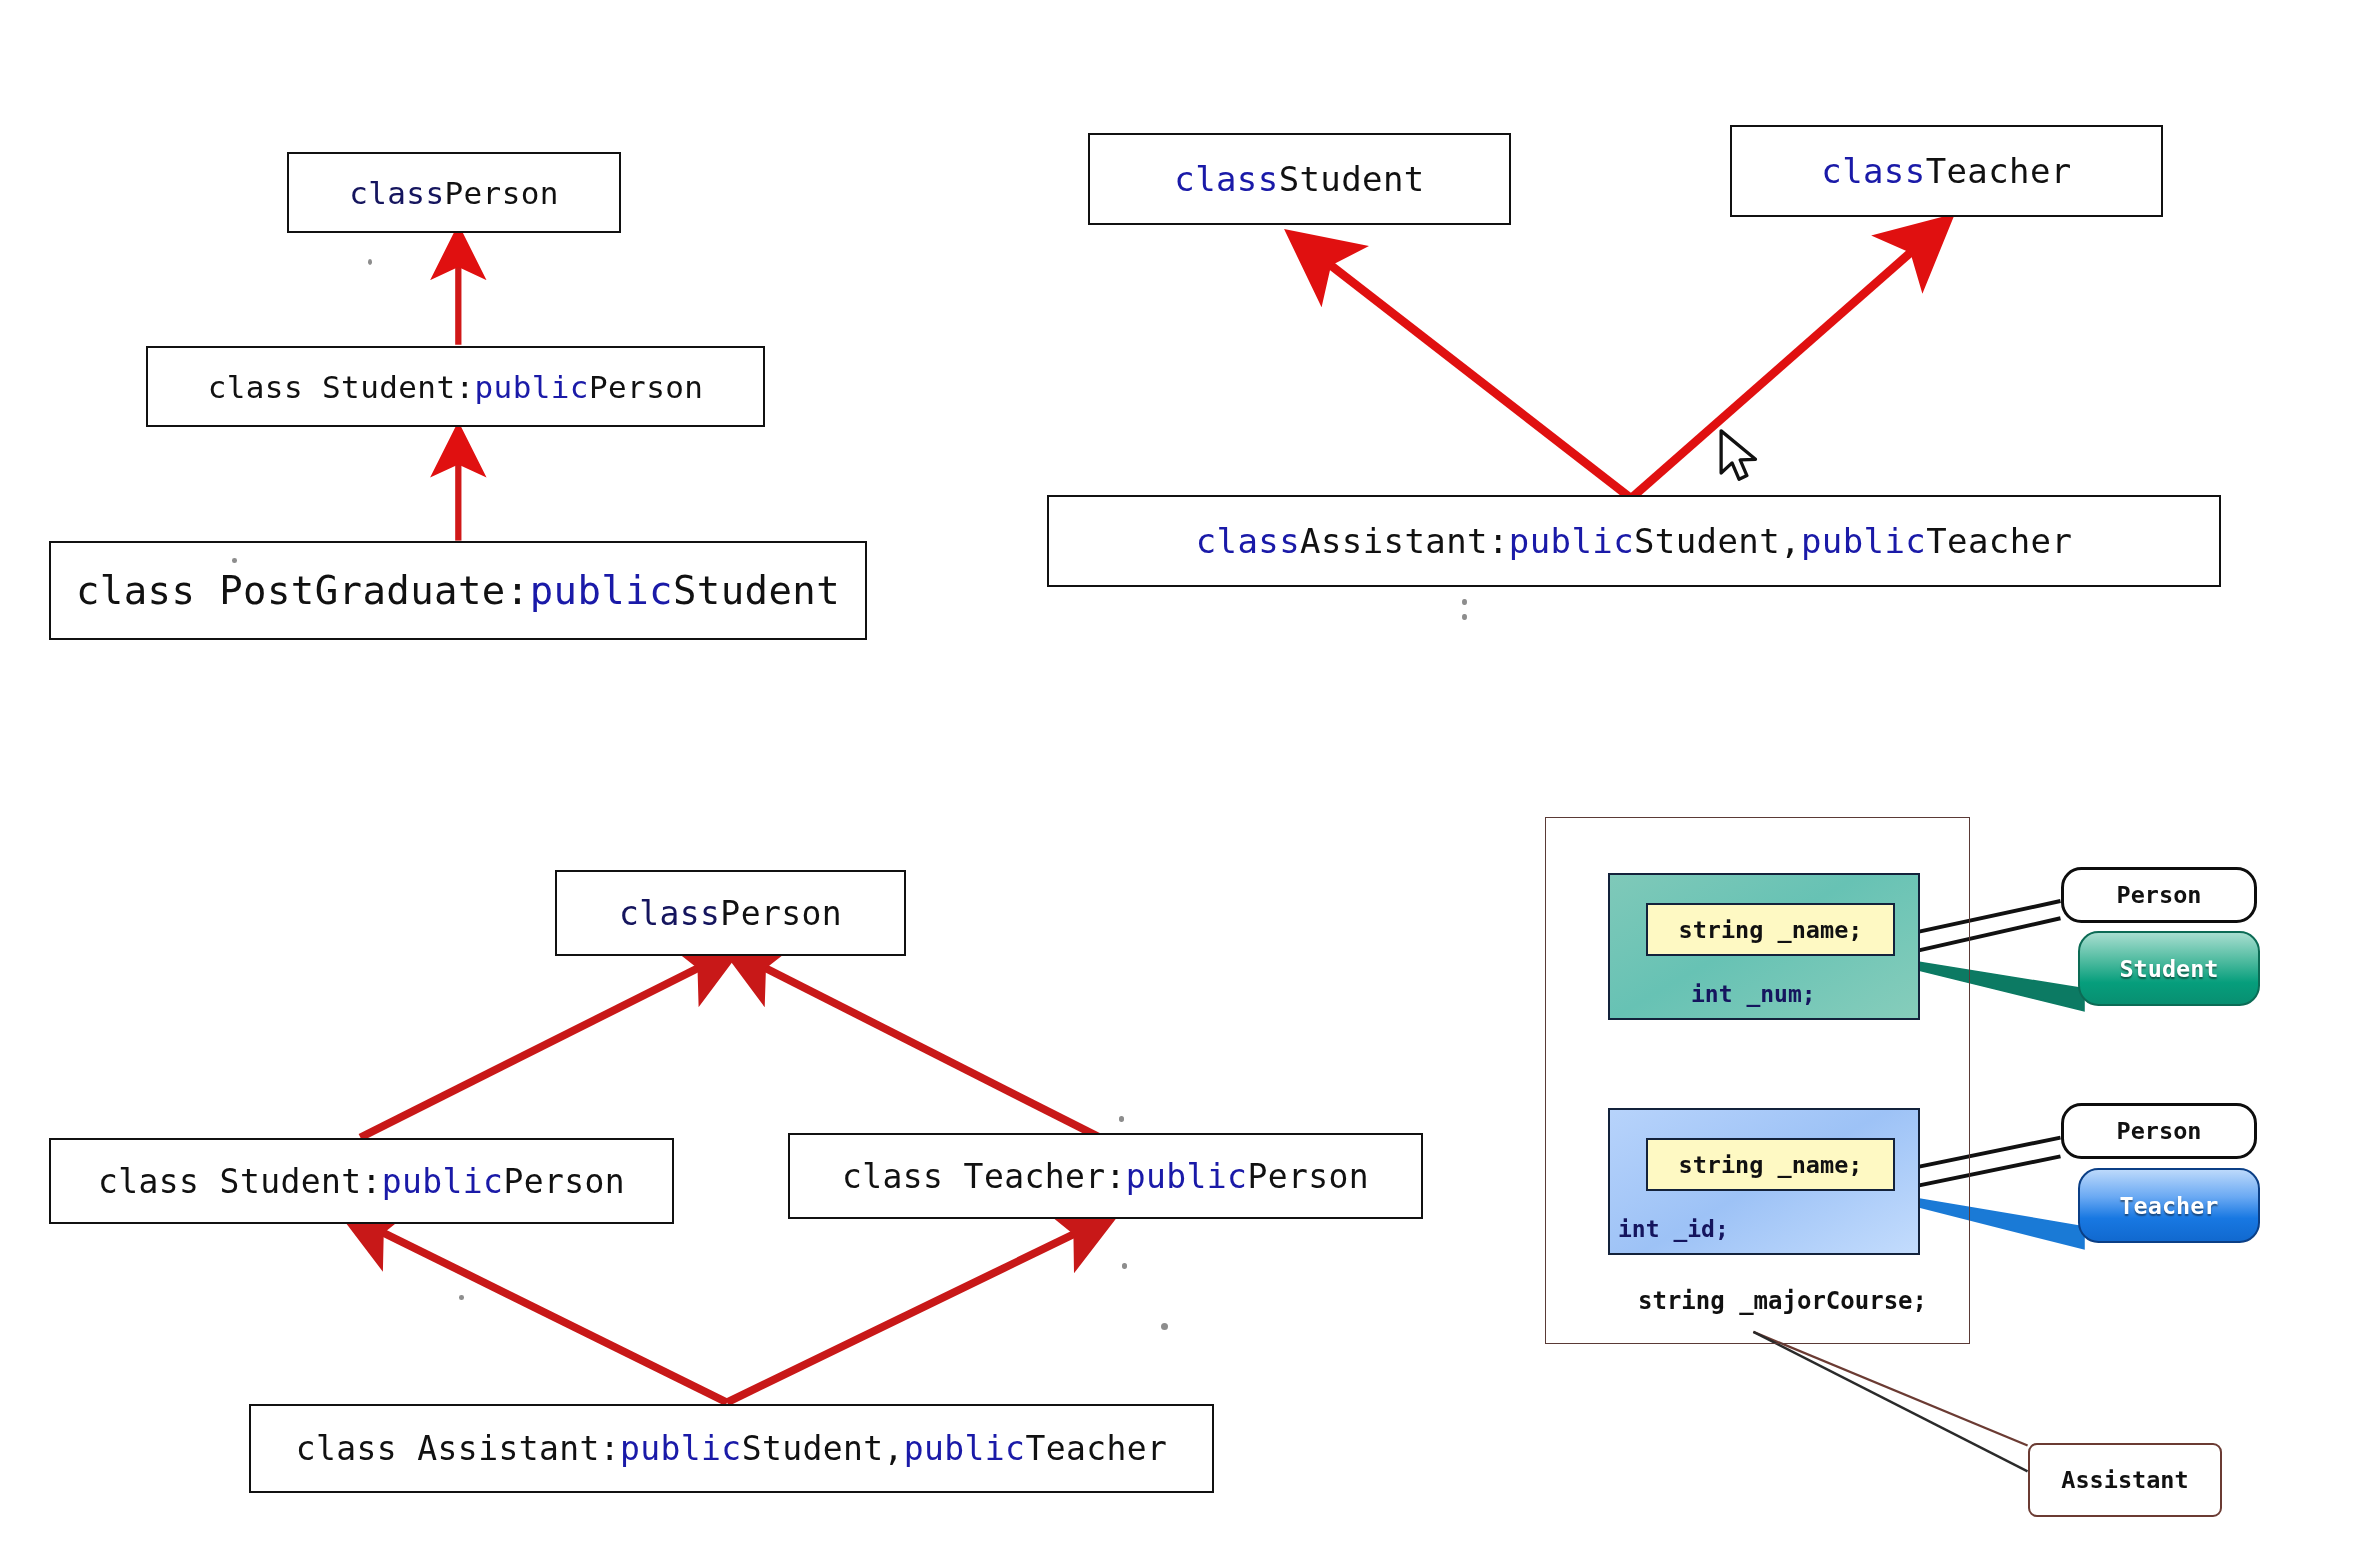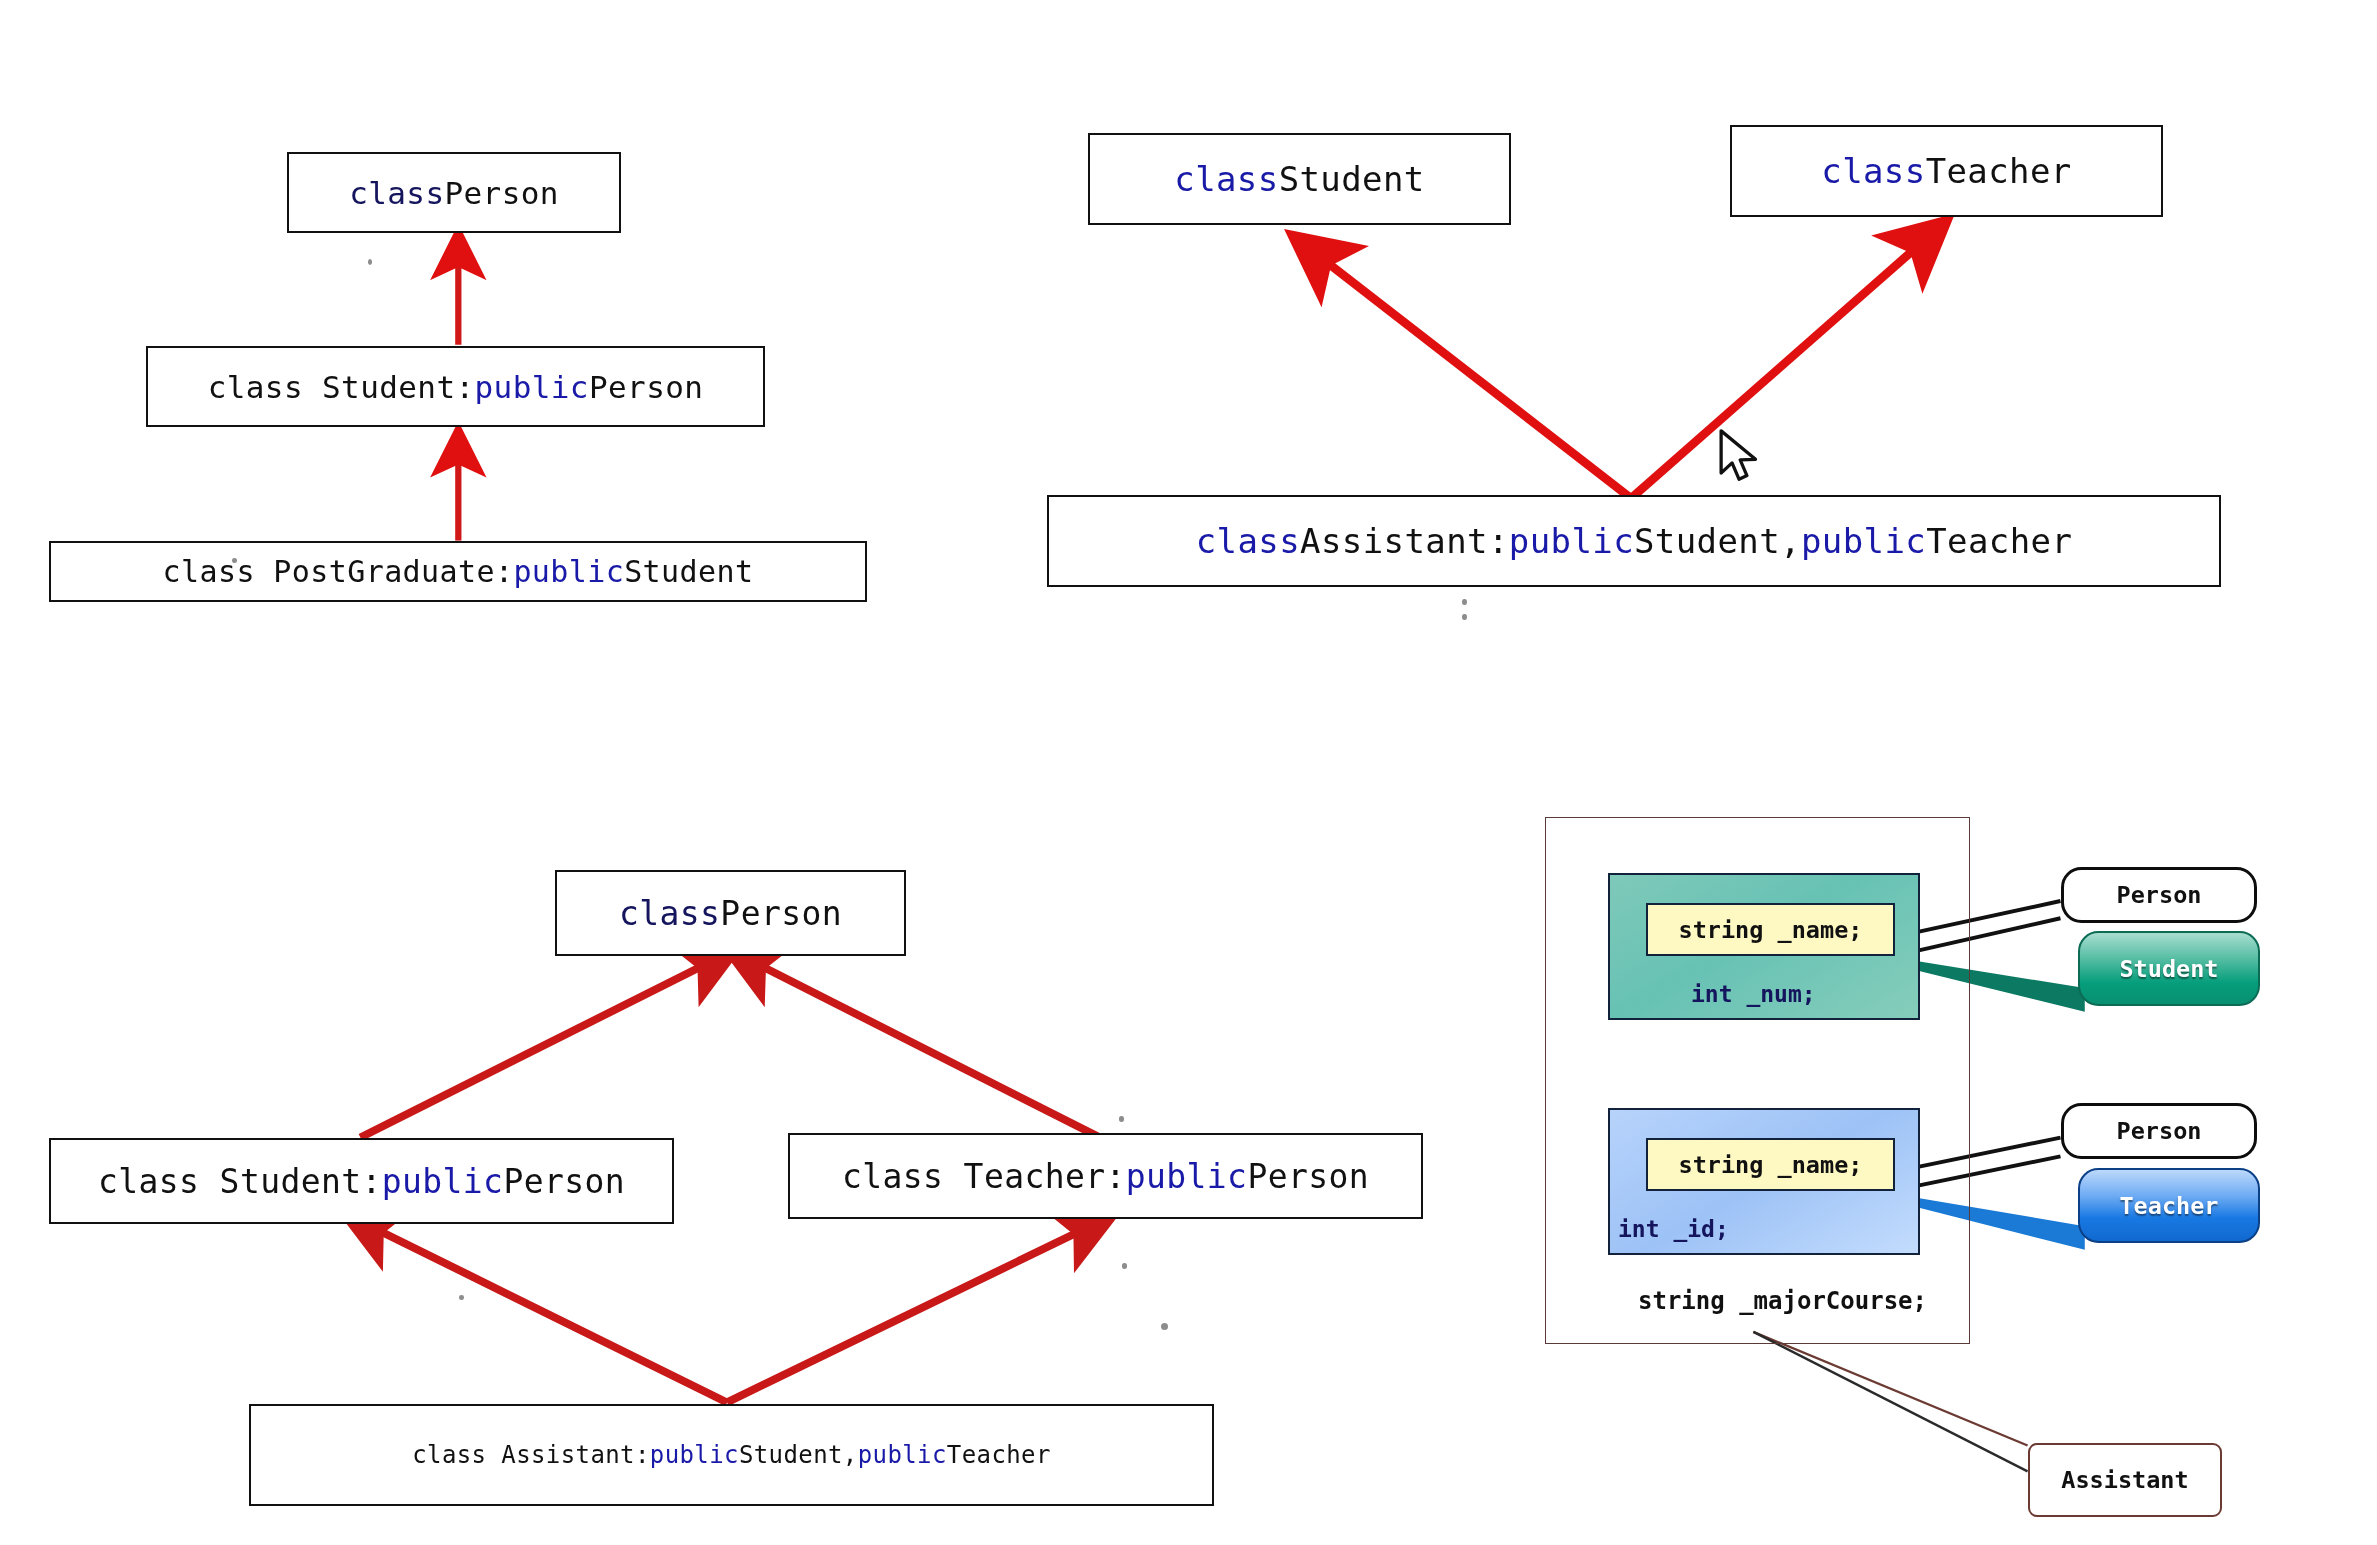--- a/index.html
+++ b/index.html
@@ -179,21 +179,21 @@
     <span class="kw-dark">class</span>
       <span class="id"> Person</span>
   </div>
 
   <div class="cbox" style="left:146px; top:346px; width:619px; height:81px; font-size:31px;">
     <span class="id">class Student:</span>
       <span class="kw">public</span>
       <span class="id"> Person</span>
   </div>
 
-  <div class="cbox" style="left:49px; top:541px; width:818px; height:61px; font-size:30px;">
+  <div class="cbox" style="left:49px; top:541px; width:818px; height:99px; font-size:39px;">
     <span class="id">class PostGraduate:</span>
       <span class="kw">public</span>
       <span class="id"> Student</span>
   </div>
 
   <div class="speck" style="left:368px; top:259px; width:3.9px; height:5.5px;"></div>
   <div class="speck" style="left:232px; top:558px; width:4.7px; height:4.7px;"></div>
 
   <div class="cbox" style="left:1088px; top:133px; width:423px; height:92px; font-size:34px;">
     <span class="kw">class</span>
@@ -231,21 +231,21 @@
       <span class="kw">public</span>
       <span class="id"> Person</span>
   </div>
 
   <div class="cbox" style="left:788px; top:1133px; width:635px; height:86px; font-size:33px;">
     <span class="id">class Teacher:</span>
       <span class="kw">public</span>
       <span class="id"> Person</span>
   </div>
 
-  <div class="cbox" style="left:249px; top:1404px; width:965px; height:102px; font-size:24px;">
+  <div class="cbox" style="left:249px; top:1404px; width:965px; height:89px; font-size:33px;">
     <span class="id">class Assistant:</span>
       <span class="kw">public</span>
       <span class="id"> Student,</span>
       <span class="kw">public</span>
       <span class="id"> Teacher</span>
   </div>
 
   <div class="speck" style="left:1119px; top:1116px; width:4.7px; height:5.5px;"></div>
   <div class="speck" style="left:1122px; top:1263px; width:4.7px; height:5.5px;"></div>
   <div class="speck" style="left:1161px; top:1323px; width:7px; height:7px;"></div>

